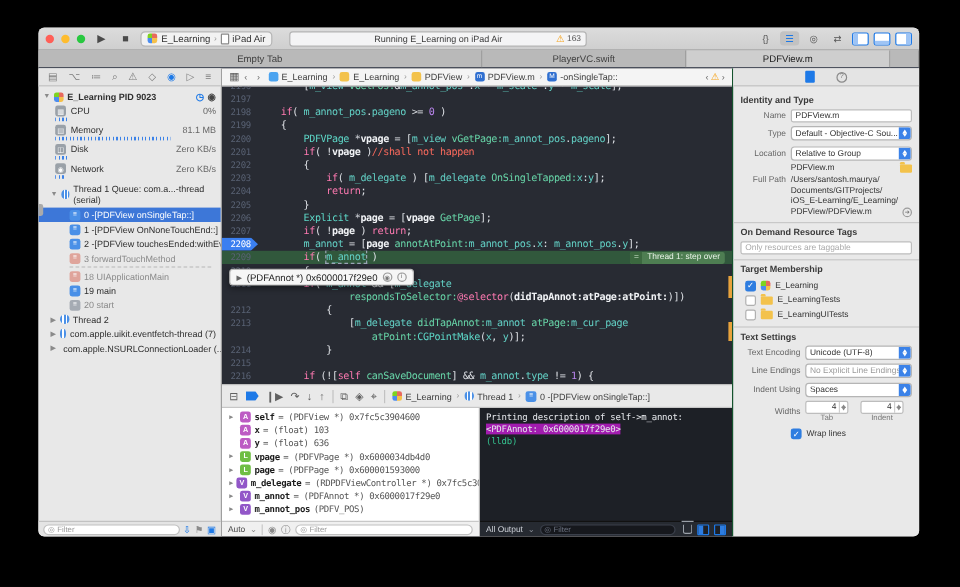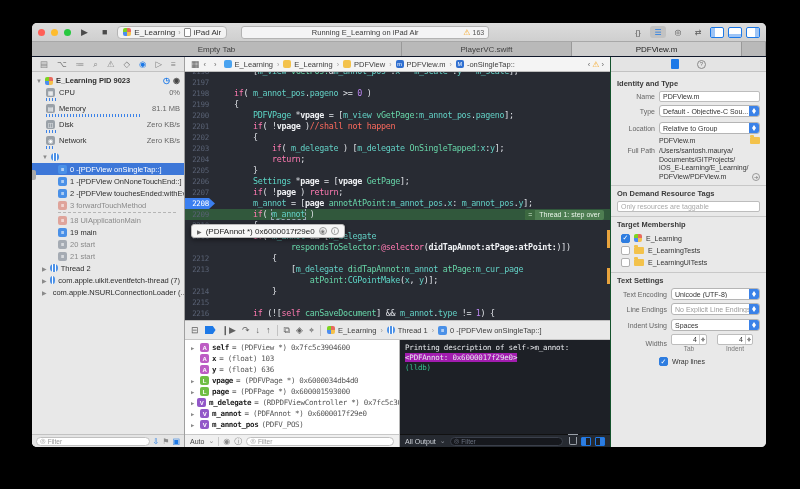--- a/index.html
+++ b/index.html
@@ -278,20 +278,21 @@
        <span class="gicon">◉</span>
        <span class="gauge-name">Network</span>
        <span class="gauge-val">Zero KB/s</span>
      </div>
      <div class="spark network"></div>
    </div>
             </div>
           <div class="thread-hdr">
             <span class="tri">▼</span>
             <span class="circle-thread"></span>
+            <span>Thread 1 Queue: com.a...-thread (serial)</span>
           </div>
           <div id="frames">
               <div class="frame sel">
      <span class="ficon user">≡</span>
      <span>0 -[PDFView onSingleTap::]</span>
    </div>
               <div class="frame">
      <span class="ficon user">≡</span>
      <span>1 -[PDFView OnNoneTouchEnd::]</span>
    </div>
@@ -308,24 +309,20 @@
      <span class="ficon system">≡</span>
      <span>18 UIApplicationMain</span>
    </div>
               <div class="frame">
      <span class="ficon user">≡</span>
      <span>19 main</span>
    </div>
               <div class="frame dim">
      <span class="ficon gray">≡</span>
      <span>20 start</span>
-   </div>
-              <div class="frame dim">
-     <span class="ficon gray">≡</span>
-     <span>21 start</span>
    </div>
             </div>
           <div id="threads">
               <div class="thread-item">
      <span class="tri">▶</span>
      <span class="circle-thread"></span>
      <span>Thread 2</span>
    </div>
               <div class="thread-item">
      <span class="tri">▶</span>
@@ -415,21 +412,21 @@
     <span class="gut">2203</span>
     <span class="src"><span class="s-p">            </span><span class="s-k">if</span><span class="s-p">( </span><span class="s-v">m_delegate</span><span class="s-p"> ) [</span><span class="s-v">m_delegate</span><span class="s-p"> </span><span class="s-m">OnSingleTapped:</span><span class="s-v">x</span><span class="s-p">:</span><span class="s-v">y</span><span class="s-p">];</span></span></div>
               <div class="crow">
     <span class="gut">2204</span>
     <span class="src"><span class="s-p">            </span><span class="s-k">return</span><span class="s-p">;</span></span></div>
               <div class="crow">
     <span class="gut">2205</span>
     <span class="src"><span class="s-p">        }</span></span></div>
               <div class="crow">
     <span class="gut">2206</span>
-    <span class="src"><span class="s-p">        </span><span class="s-t">Settings</span><span class="s-p"> *</span><span class="s-b">page</span><span class="s-p"> = [</span><span class="s-b">vpage</span><span class="s-p"> </span><span class="s-m">GetPage</span><span class="s-p">];</span></span></div>
+    <span class="src"><span class="s-p">        </span><span class="s-t">Explicit</span><span class="s-p"> *</span><span class="s-b">page</span><span class="s-p"> = [</span><span class="s-b">vpage</span><span class="s-p"> </span><span class="s-m">GetPage</span><span class="s-p">];</span></span></div>
               <div class="crow">
     <span class="gut">2207</span>
     <span class="src"><span class="s-p">        </span><span class="s-k">if</span><span class="s-p">( !</span><span class="s-b">page</span><span class="s-p"> ) </span><span class="s-k">return</span><span class="s-p">;</span></span></div>
               <div class="crow bp">
     <span class="gut">2208</span>
     <span class="src"><span class="s-p">        </span><span class="s-v">m_annot</span><span class="s-p"> = [</span><span class="s-b">page</span><span class="s-p"> </span><span class="s-m">annotAtPoint:</span><span class="s-v">m_annot_pos</span><span class="s-p">.</span><span class="s-v">x</span><span class="s-p">: </span><span class="s-v">m_annot_pos</span><span class="s-p">.</span><span class="s-v">y</span><span class="s-p">];</span></span></div>
               <div class="crow cur">
     <span class="gut">2209</span>
     <span class="src"><span class="s-p">        </span><span class="s-k">if</span><span class="s-p">( </span><span class="s-vs">m_annot</span><span class="s-p"> )</span><span class="annot"><span class="eq">=</span><span class="atext">Thread 1: step over</span></span></span></div>
               <div class="crow">

